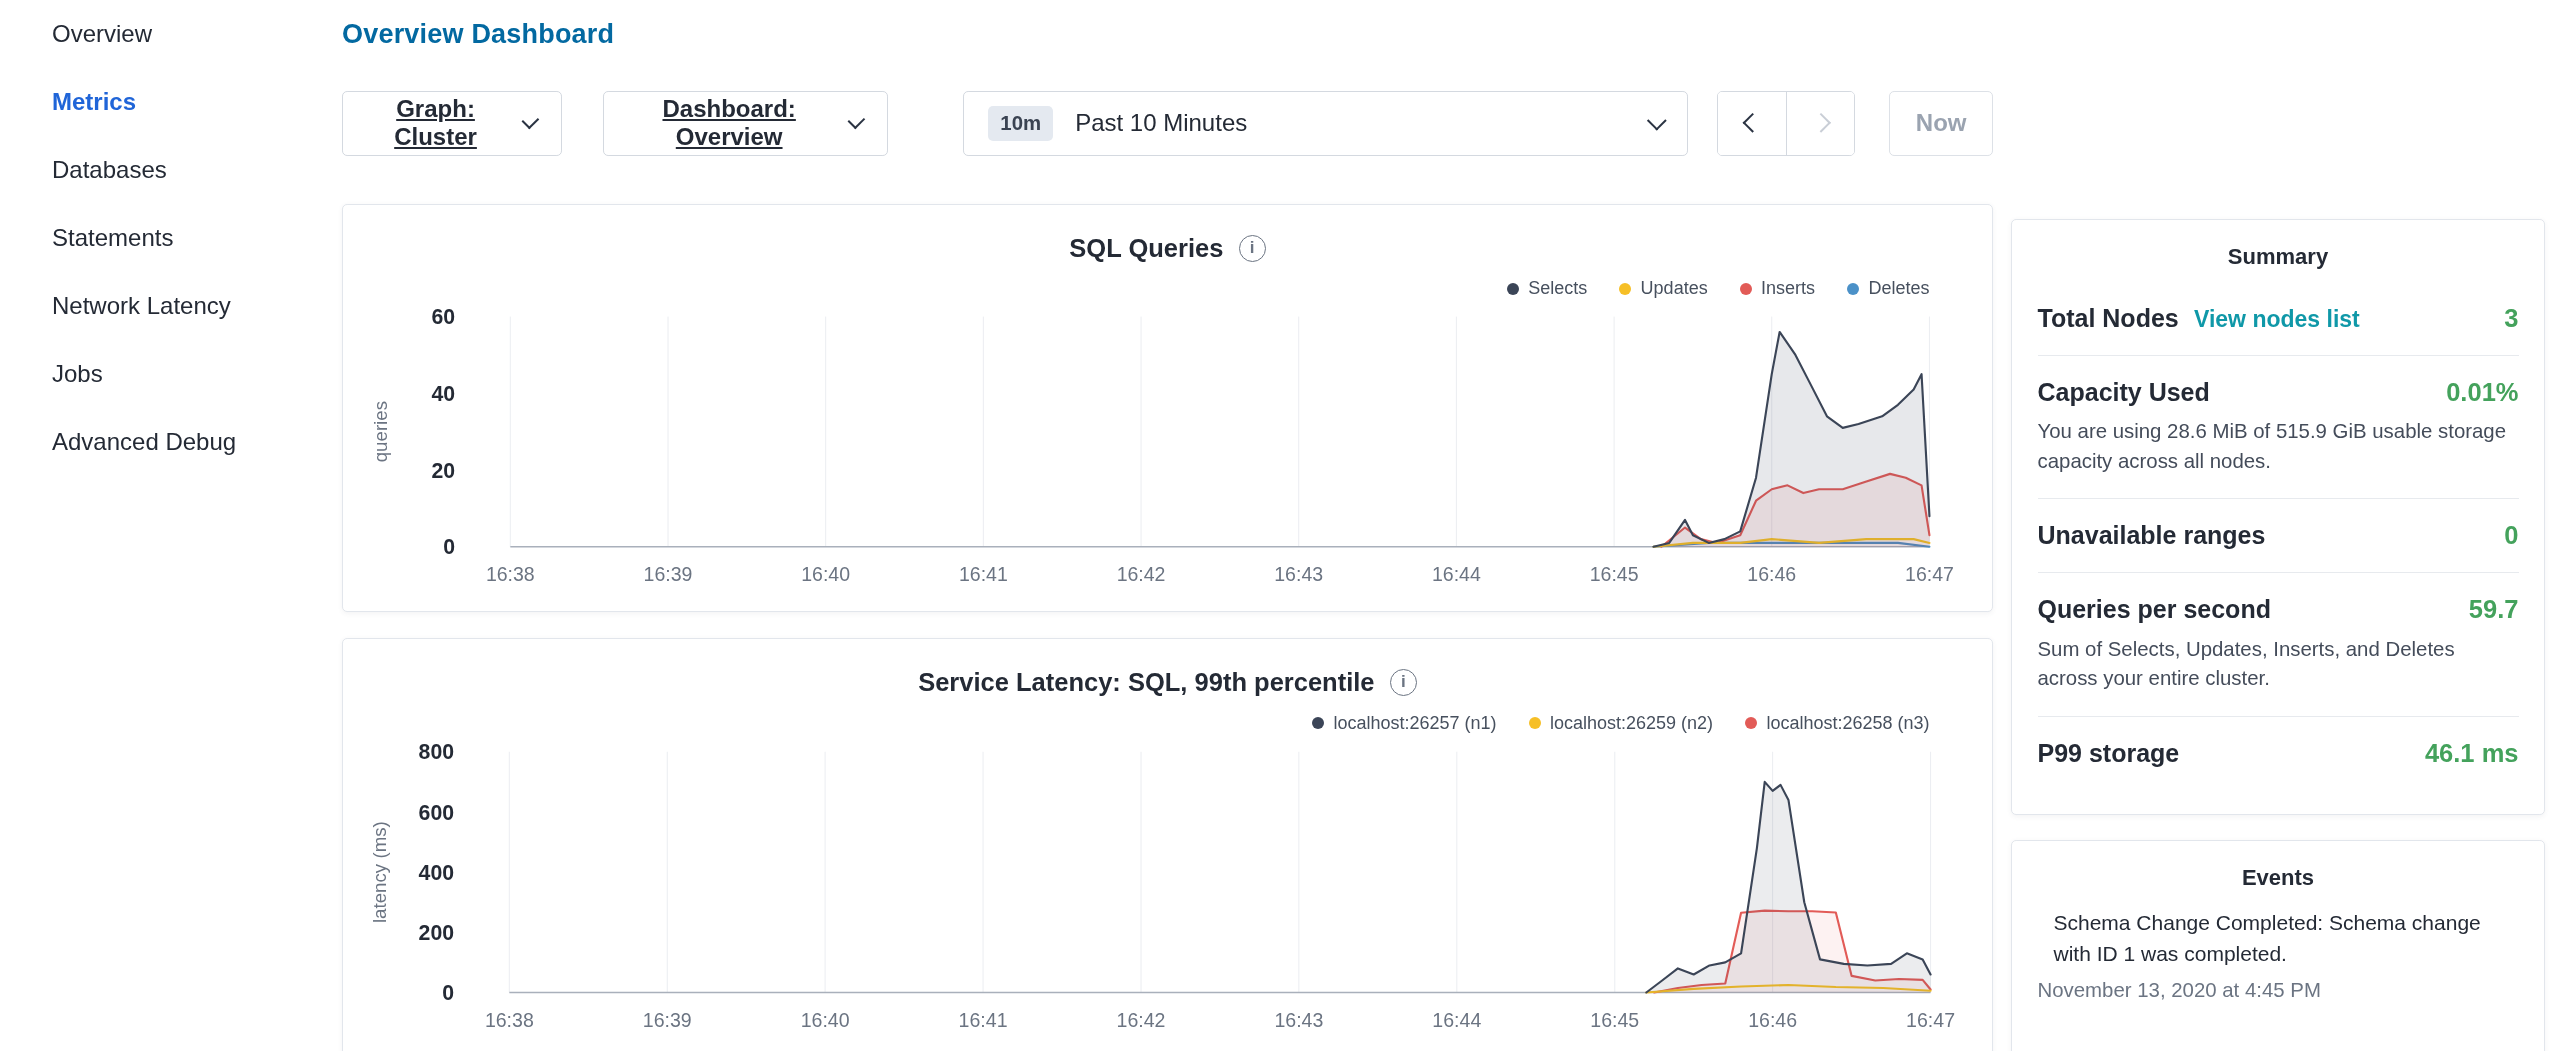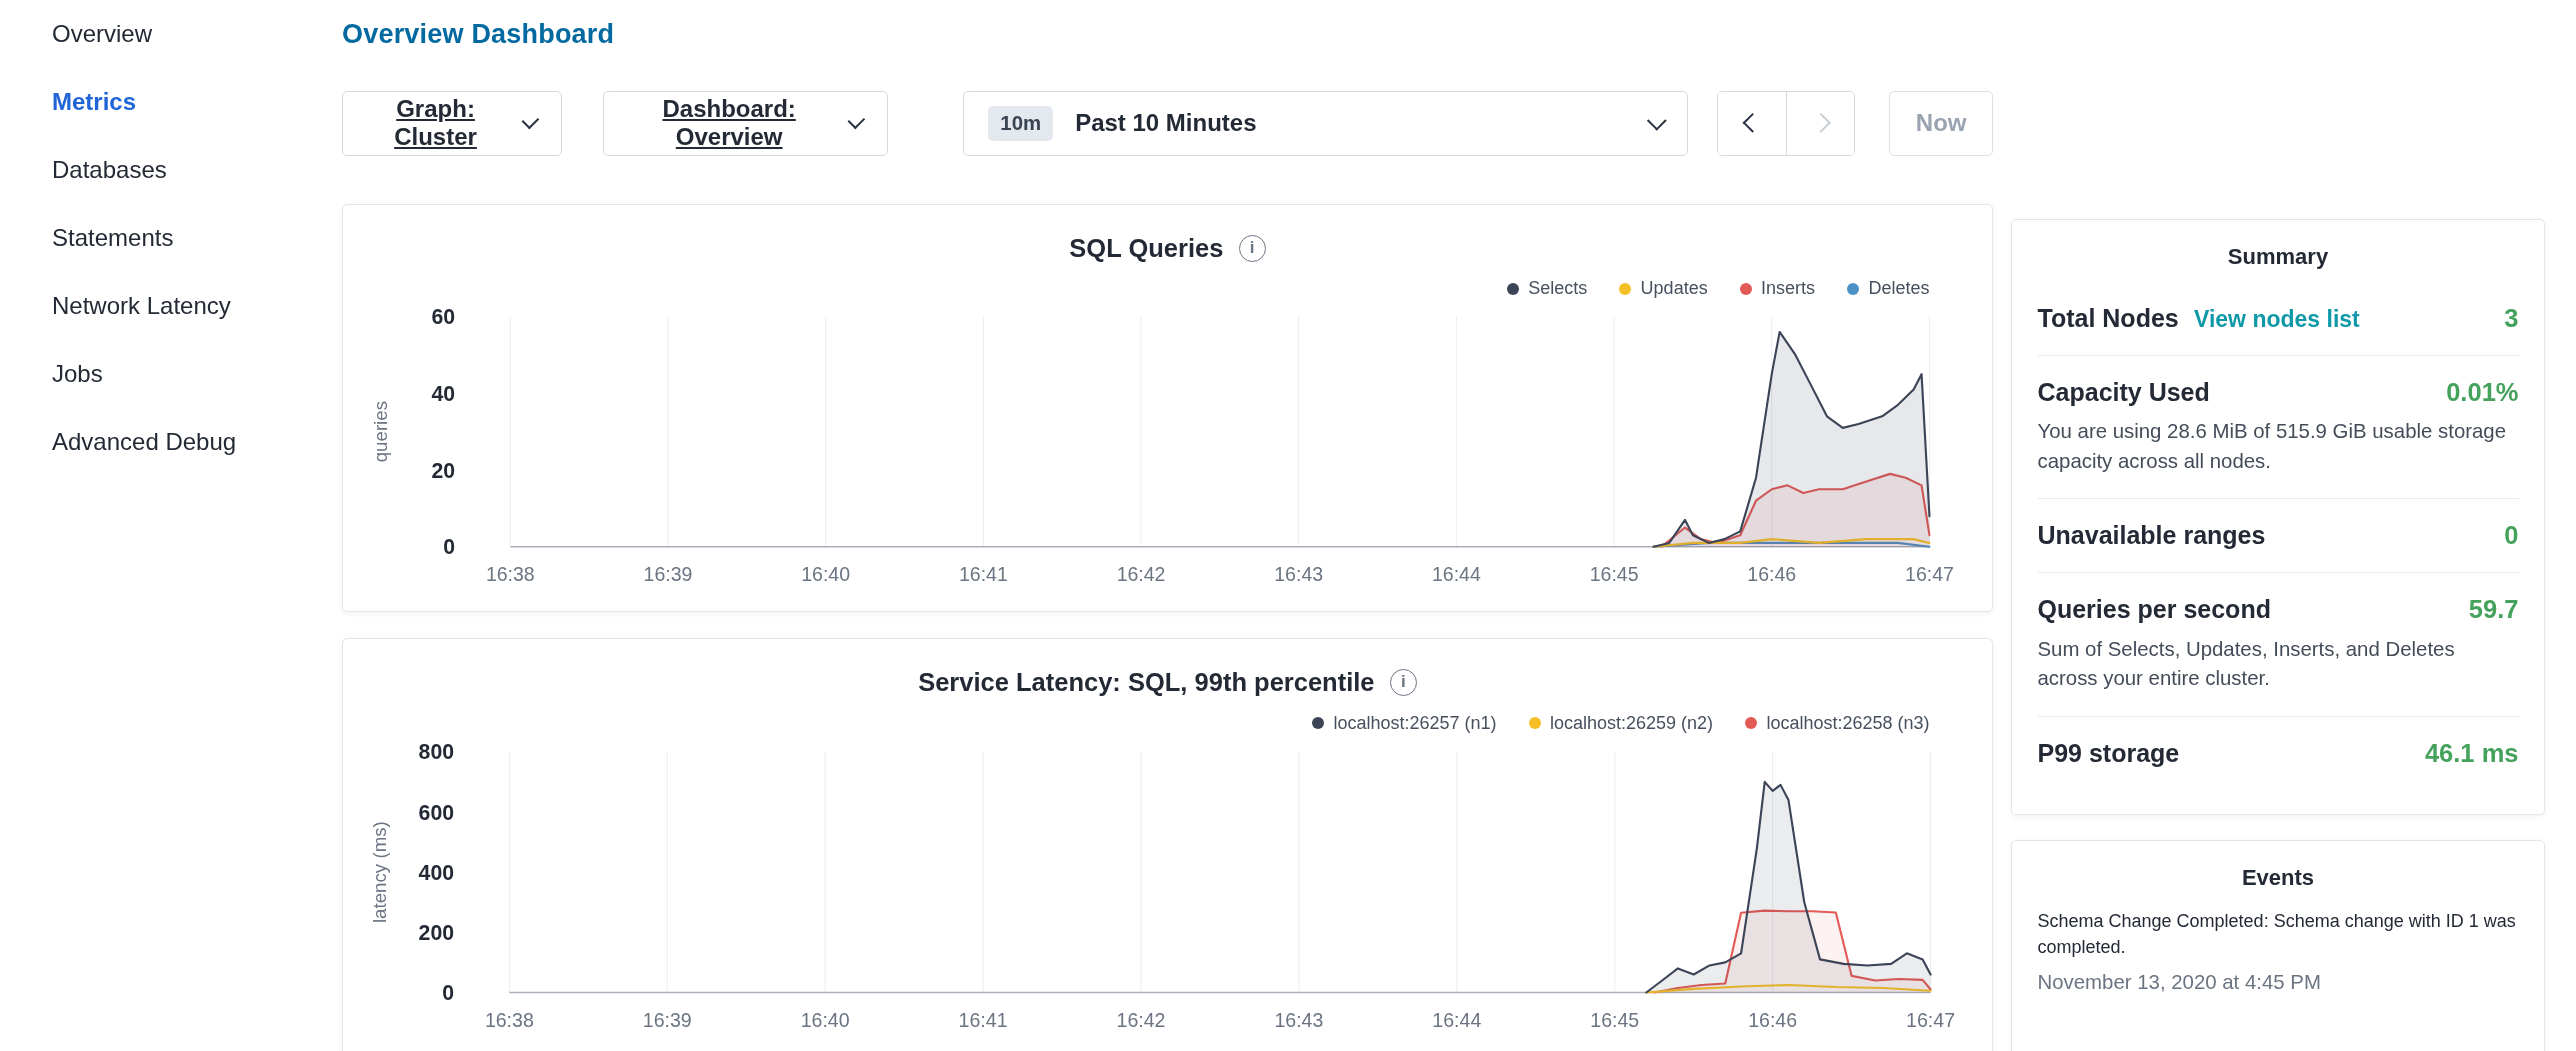--- a/index.html
+++ b/index.html
@@ -33,21 +33,21 @@
   .time-wrap { display:flex; align-items:center; margin-left:75px; }
   .time-select {
     height:65px; width:725px; border:0.9px solid #d4d9e0; border-radius:5.1px;
     background:#fff; display:flex; align-items:center; padding:0 24px; cursor:pointer;
     font-family:"Liberation Sans", sans-serif;
   }
   .badge {
     background:#e4e9f0; border-radius:5.1px; padding:6px 12px;
     font-size:20.4px; font-weight:bold; color:#3a4352;
   }
-  .time-label { margin-left:22px; font-size:24px; font-weight:bold; color:#242a35; }
+  .time-label { margin-left:22px; font-size:24px; font-weight:normal; color:#242a35; }
   .time-select .chev { margin-left:auto; }
 
   .chev { width:13.6px; height:13.6px; border-right:2.6px solid #2a3342; border-bottom:2.6px solid #2a3342; display:inline-block; }
   .chev.down  { transform:rotate(45deg) translate(-1.7px,-1.7px); }
   .chev.left  { transform:rotate(135deg); }
   .chev.right { transform:rotate(-45deg); }
   .chev.dim   { border-color:#c9ced6; }
 
   .arrows { display:flex; margin-left:29px; border:0.9px solid #d4d9e0; border-radius:5.1px; overflow:hidden; height:65px; background:#fff; }
   .arrows button { width:68px; height:100%; background:#fff; border:none; display:flex; align-items:center; justify-content:center; cursor:pointer; }
@@ -83,21 +83,21 @@
   .card-title { margin:0 0 12px 0; text-align:center; font-size:22px; font-weight:bold; color:#242a35; }
   .srow { padding:22px 0; }
   .srow + .srow { border-top:0.9px solid #e7eaee; }
   .srow-top { display:flex; align-items:baseline; }
   .slabel { font-size:25px; font-weight:bold; color:#242a35; }
   .slink { font-size:23px; color:#0f98a8; margin-left:15.3px; text-decoration:none; cursor:pointer; font-weight:bold; }
   .sval { margin-left:auto; font-size:25.5px; font-weight:bold; color:#44a25c; white-space:nowrap; }
   .sdesc { margin:10.2px 0 0 0; font-size:20.4px; line-height:1.45; color:#444c5a; }
 
   .events-card { margin-top:25.5px; min-height:221px; }
-  .event-text { margin:17px 0 0 0; font-size:18px; line-height:1.45; color:#242a35; }
+  .event-text { margin:17px 0 0 16px; font-size:21px; line-height:1.45; color:#242a35; }
   .event-time { margin:10.2px 0 0 0; font-size:20.4px; color:#6b7482; }
 </style>
 </head>
 <body>
 
 <div>
 
   <nav class="sidebar">
     <a class="nav-item">Overview</a>
     <a class="nav-item active">Metrics</a>

